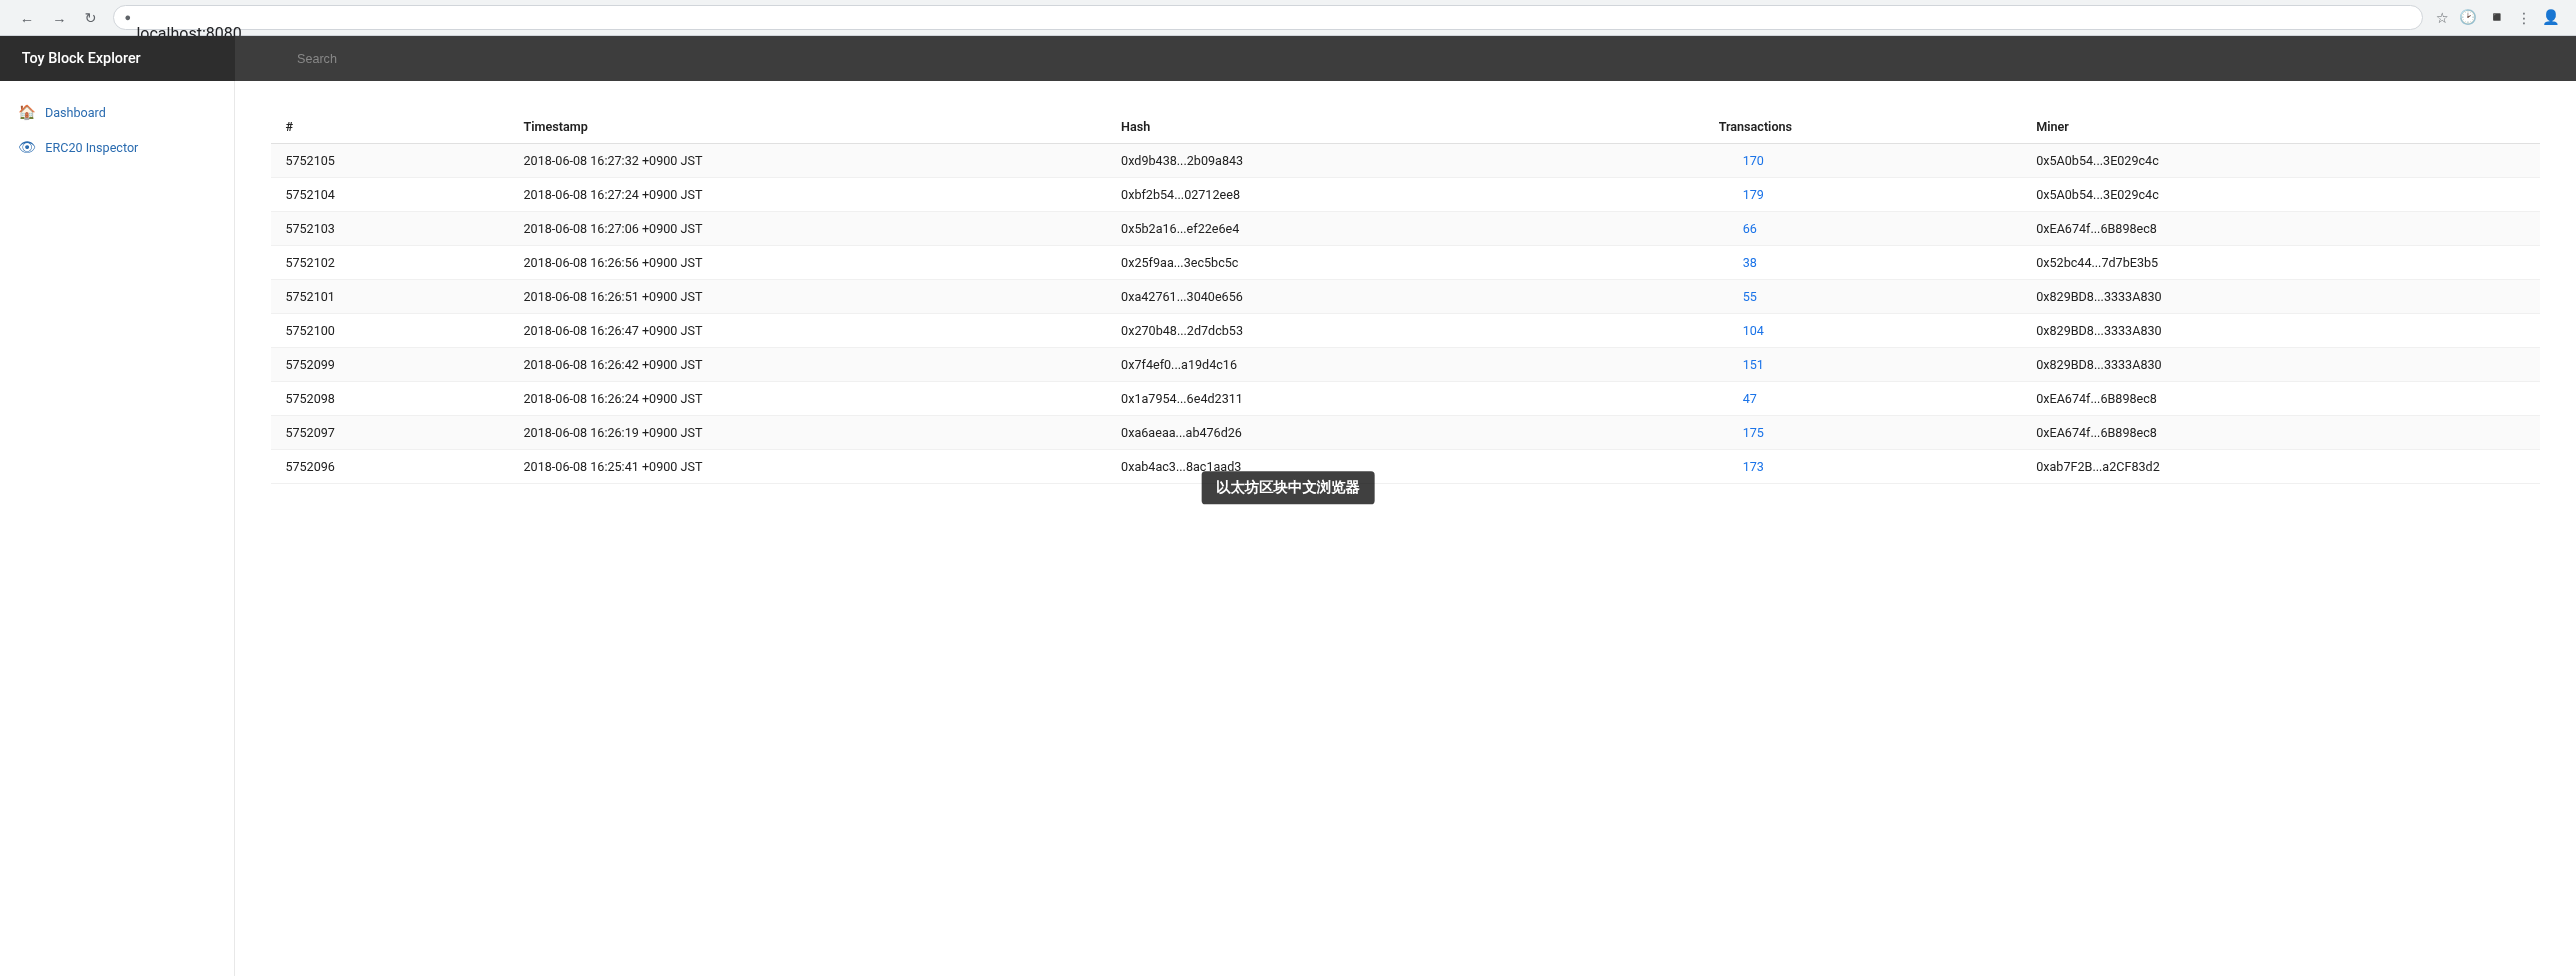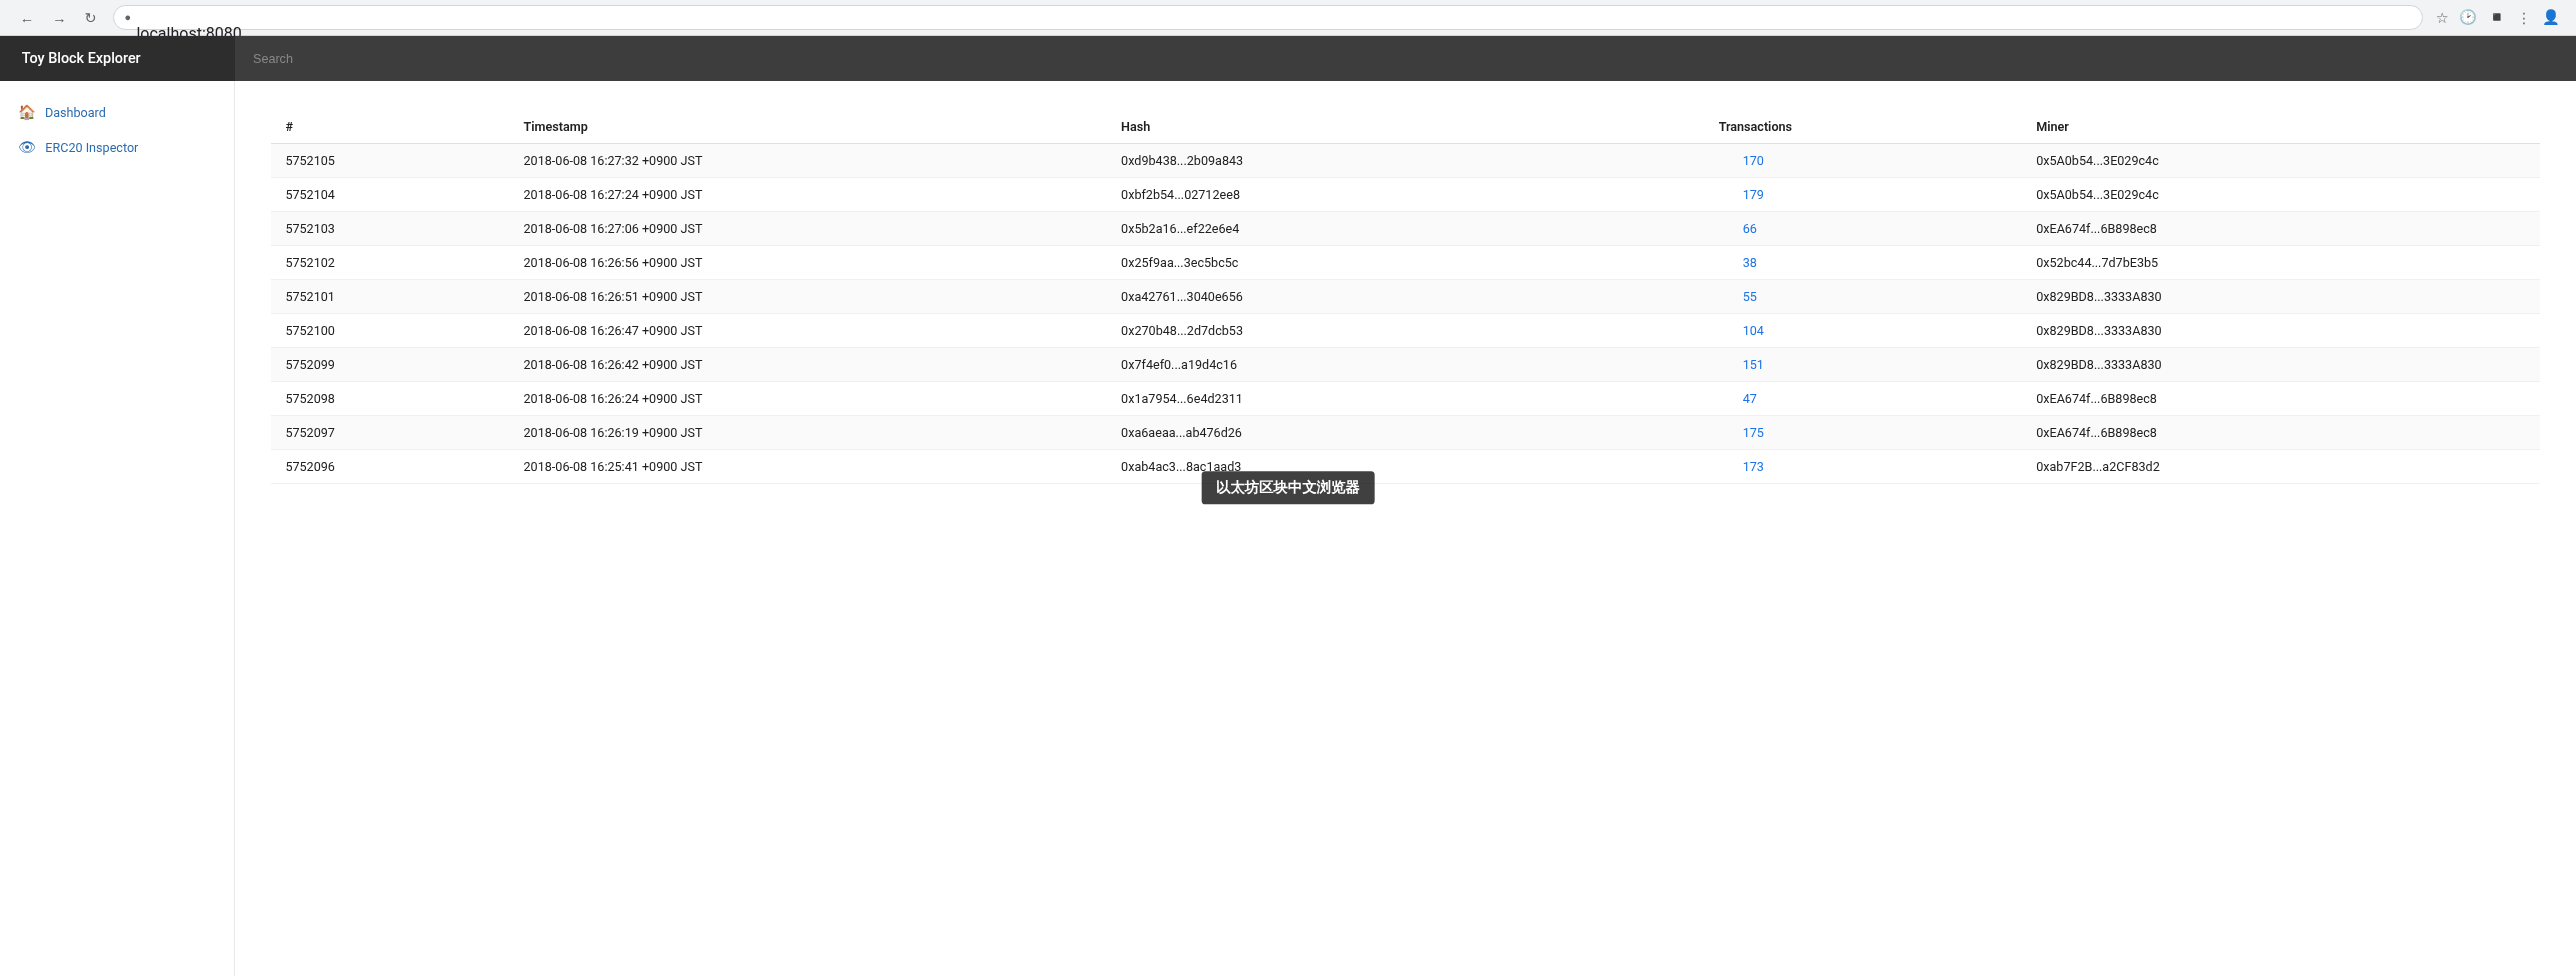--- a/index.html
+++ b/index.html
@@ -91,20 +91,21 @@
     }
 
     
     .top-navbar {
       background: #3d3d3d;
       color: #fff;
       display: flex;
       align-items: center;
       height: 45px;
       padding: 0;
+      gap: 44px;
     }
 
     .brand {
       background: #2d2d2d;
       color: #fff;
       font-size: 14.4px;
       font-weight: 500;
       padding: 0 21.7px;
       height: 100%;
       display: flex;

